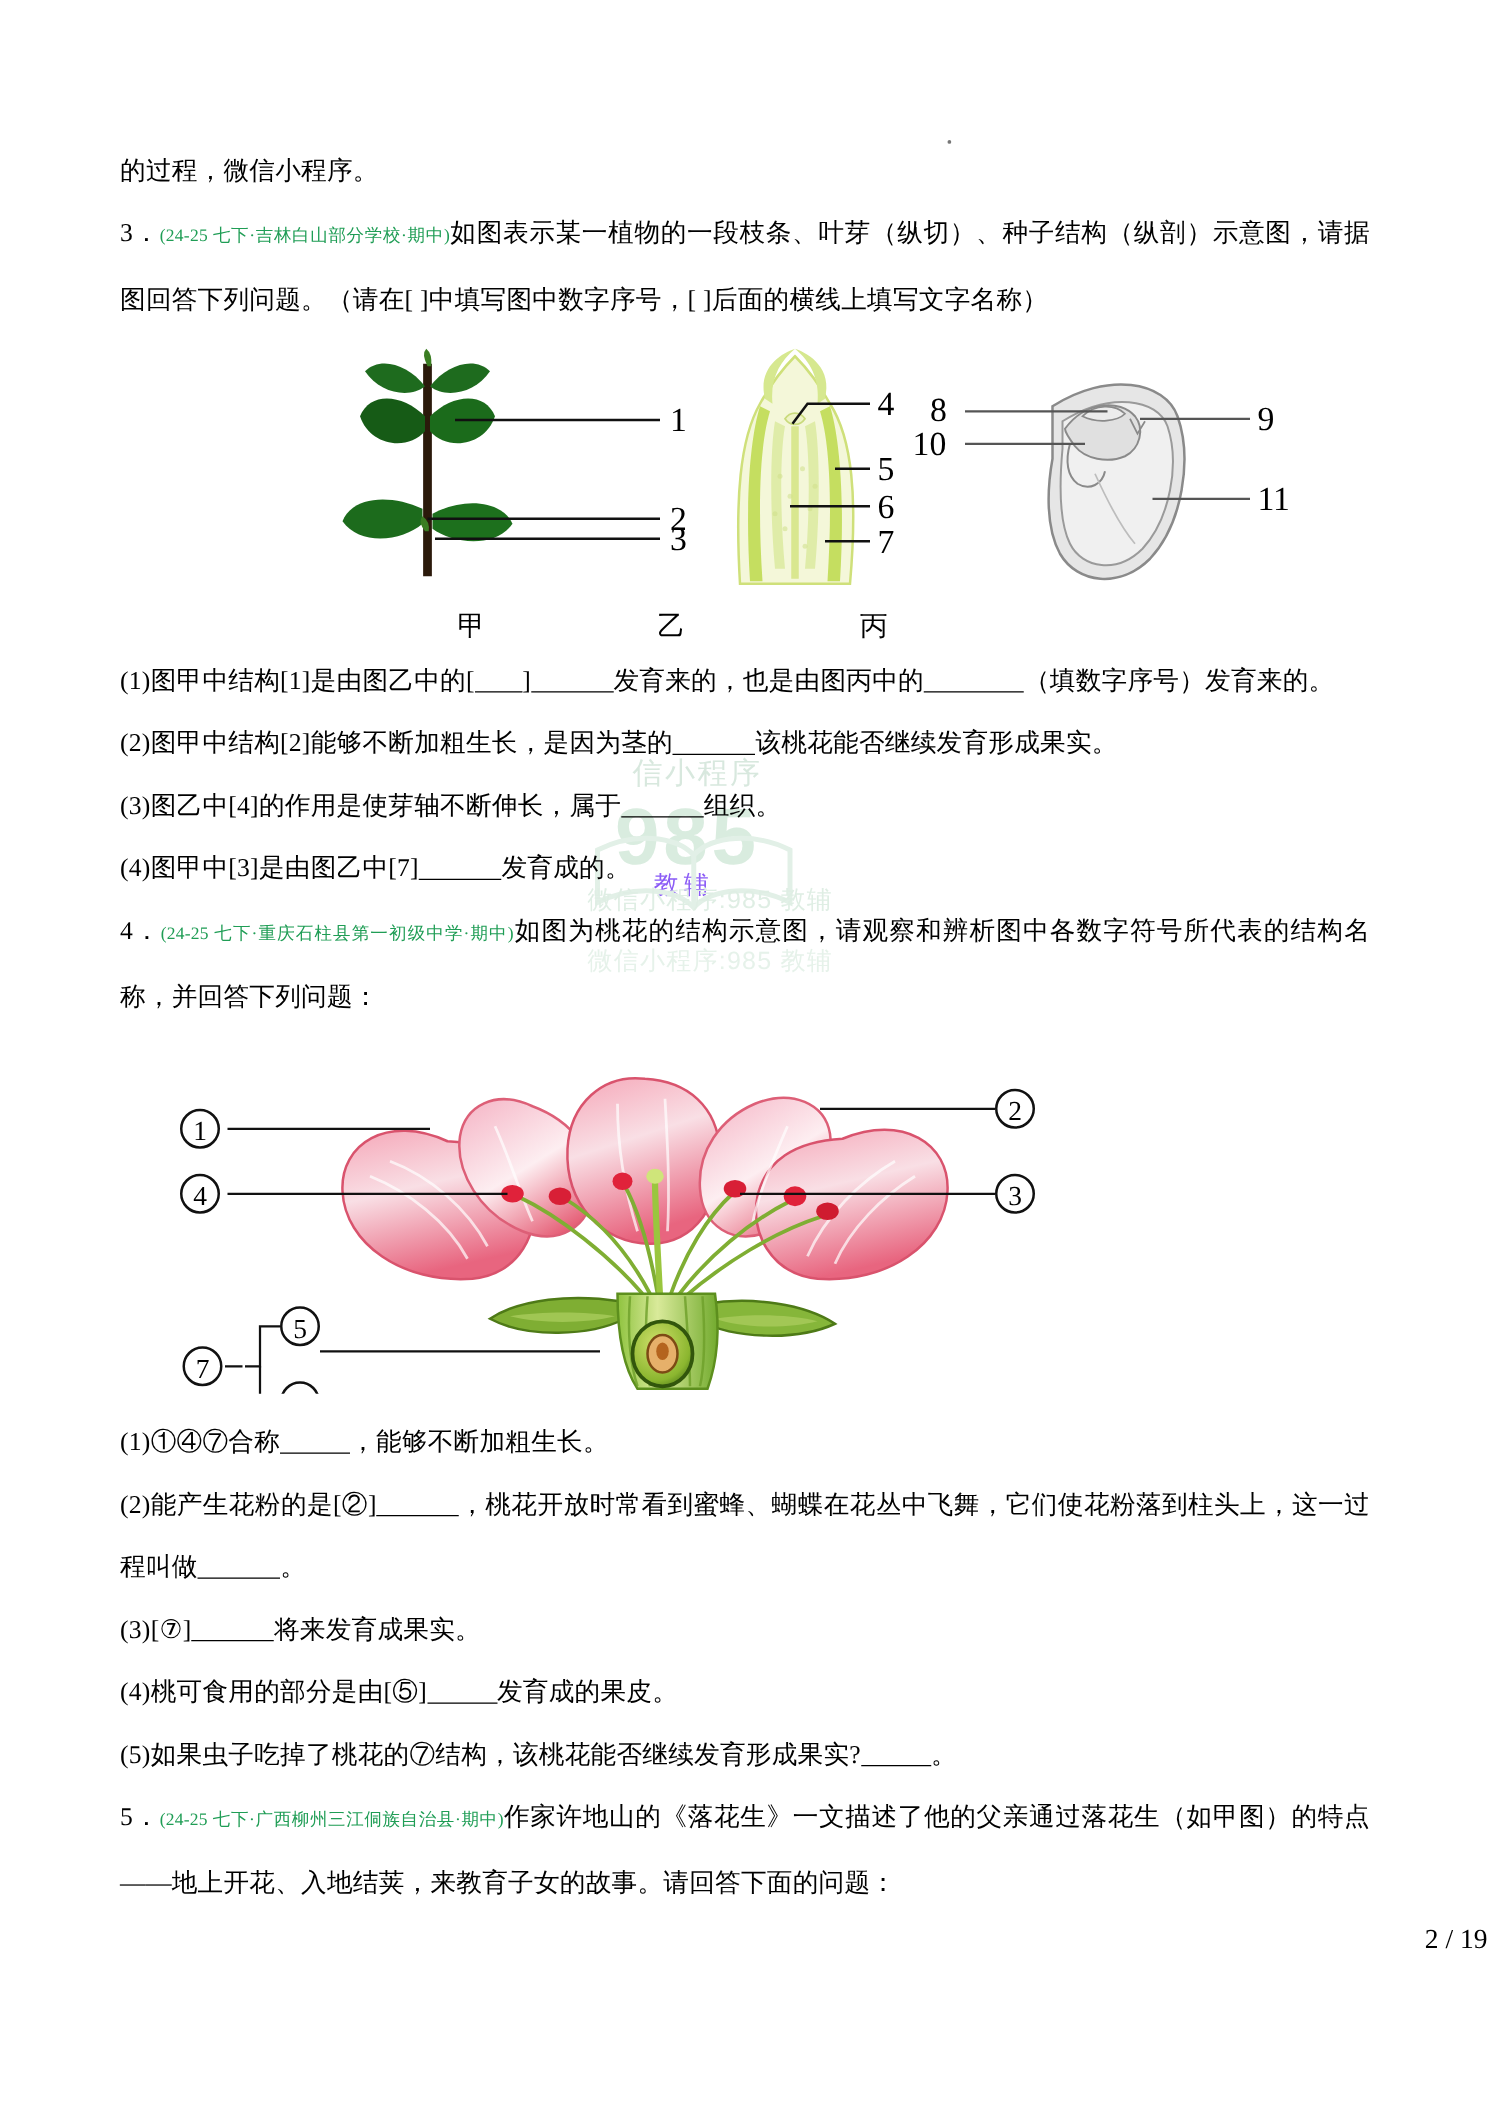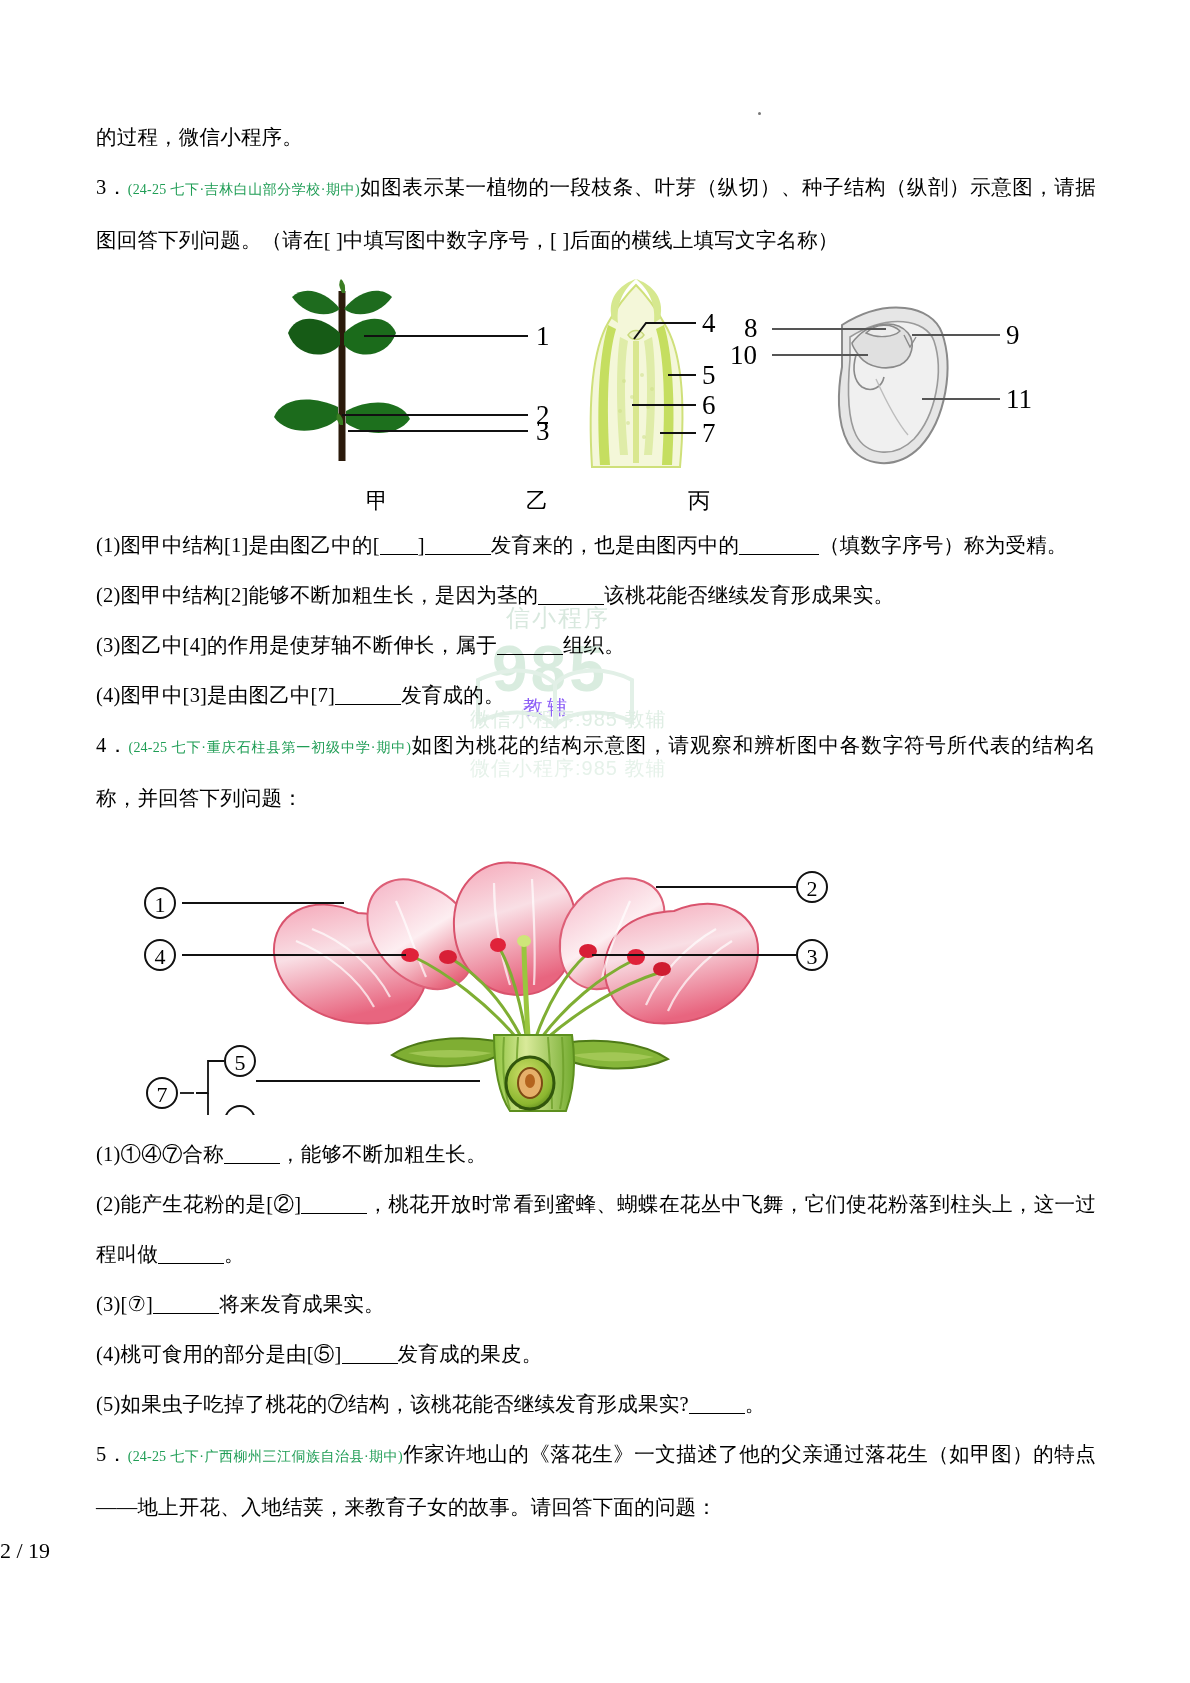--- a/index.html
+++ b/index.html
@@ -144,21 +144,21 @@
     font-size: 20px;
     color: #e6f2ea;
     letter-spacing: 1px;
     font-family: "Liberation Sans", sans-serif;
   }
   .footer {
     position: absolute;
     left: 0;
     top: 1538px;
     width: 1190px;
-    text-align: left;
+    text-align: right;
     font-size: 22px;
     font-family: "Liberation Serif", serif;
   }
 </style>
 </head>
 <body>
 
 <div class="page">
 
   <div class="dot-mark"></div>
@@ -277,21 +277,21 @@
       </svg>
     </div>
 
     <div class="fig3-labels">
       <span class="fig-cap" style="left:270px;">甲</span>
       <span class="fig-cap" style="left:430px;">乙</span>
       <span class="fig-cap" style="left:592px;">丙</span>
     </div>
 
     <div class="para">
-      <span>(1)图甲中结构[1]是由图乙中的[</span><span class="blank b-br"></span><span>]</span><span class="blank b-m"></span><span>发育来的，也是由图丙中的</span><span class="blank b-l"></span><span>（填数字序号）称为受精。</span>
+      <span>(1)图甲中结构[1]是由图乙中的[</span><span class="blank b-br"></span><span>]</span><span class="blank b-m"></span><span>发育来的，也是由图丙中的</span><span class="blank b-l"></span><span>（填数字序号）发育来的。</span>
     </div>
 
     <div class="para">
       <span>(2)图甲中结构[2]能够不断加粗生长，是因为茎的</span><span class="blank b-m"></span><span>该桃花能否继续发育形成果实。</span>
     </div>
 
     <div class="para">
       <span>(3)图乙中[4]的作用是使芽轴不断伸长，属于</span><span class="blank b-m"></span><span>组织。</span>
     </div>
 

